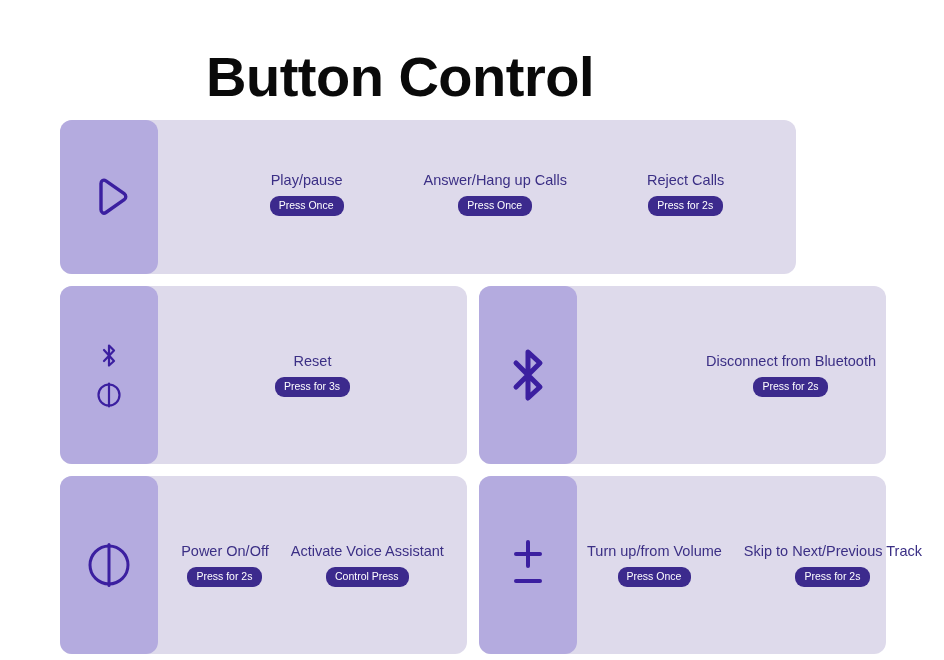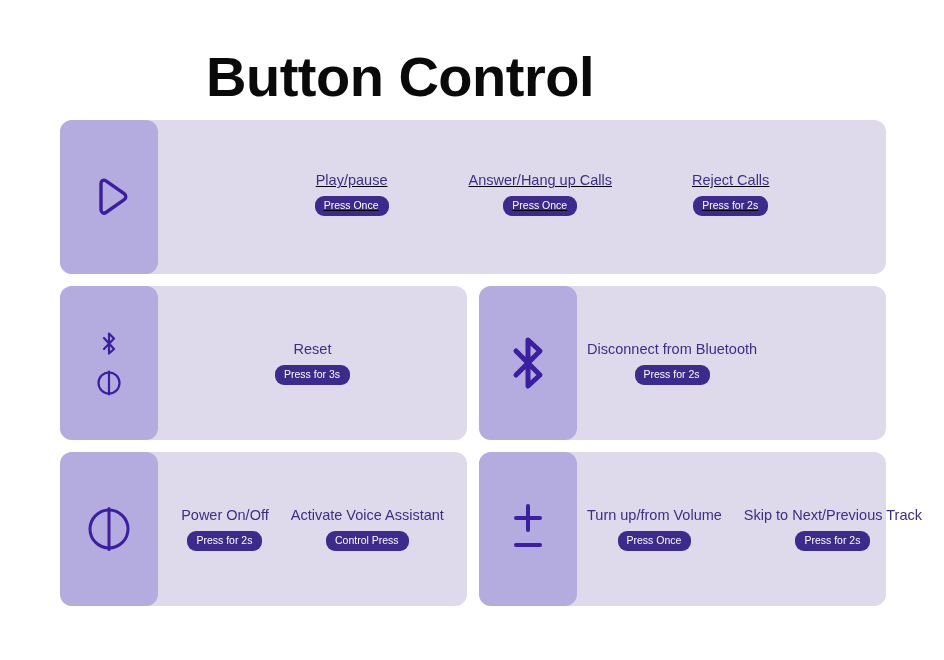--- a/index.html
+++ b/index.html
@@ -48,22 +48,22 @@
   }
 
   .card {
     display: flex;
     align-items: stretch;
     background: #dedaeb;
     border-radius: 12px;
     position: relative;
     overflow: visible;
   }
-  .card-full { width: 826px; height: 154px; text-decoration: underline; }
-  .card-half { width: 407px; height: 154px; }
+  .card-full { width: 736px; height: 154px; }
+  .card-half { width: 407px; height: 178px; }
 
   .icon-panel {
     width: 98px;
     flex: 0 0 98px;
     background: #b4abdf;
     border-radius: 12px;
     display: flex;
     align-items: center;
     justify-content: center;
     position: relative;
@@ -111,21 +111,21 @@
   
   .icon-svg { display: block; }
 
   
   .row1-body { justify-content: center; gap: 80px; padding-left: 50px; }
   .row1-body .action:nth-child(1) { transform: translateY(-3px); }
   .row1-body .action:nth-child(2) { transform: translateY(-3px); align-items: center; }
   .row1-body .action:nth-child(3) { transform: translateY(-3px); }
 
   .row2-left-body { justify-content: center; }
-  .row2-right-body { justify-content: flex-start; }
+  .row2-right-body { justify-content: flex-end; }
 
   .icon-stack {
     display: flex;
     flex-direction: column;
     align-items: center;
     gap: 10px;
   }
 </style>
 </head>
 <body>

